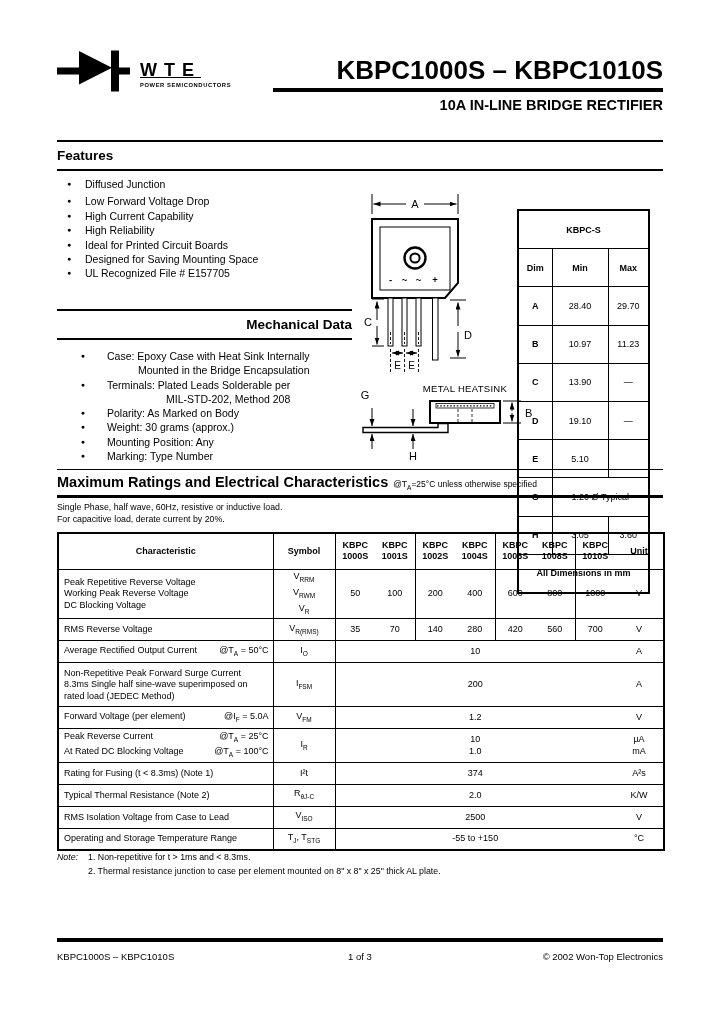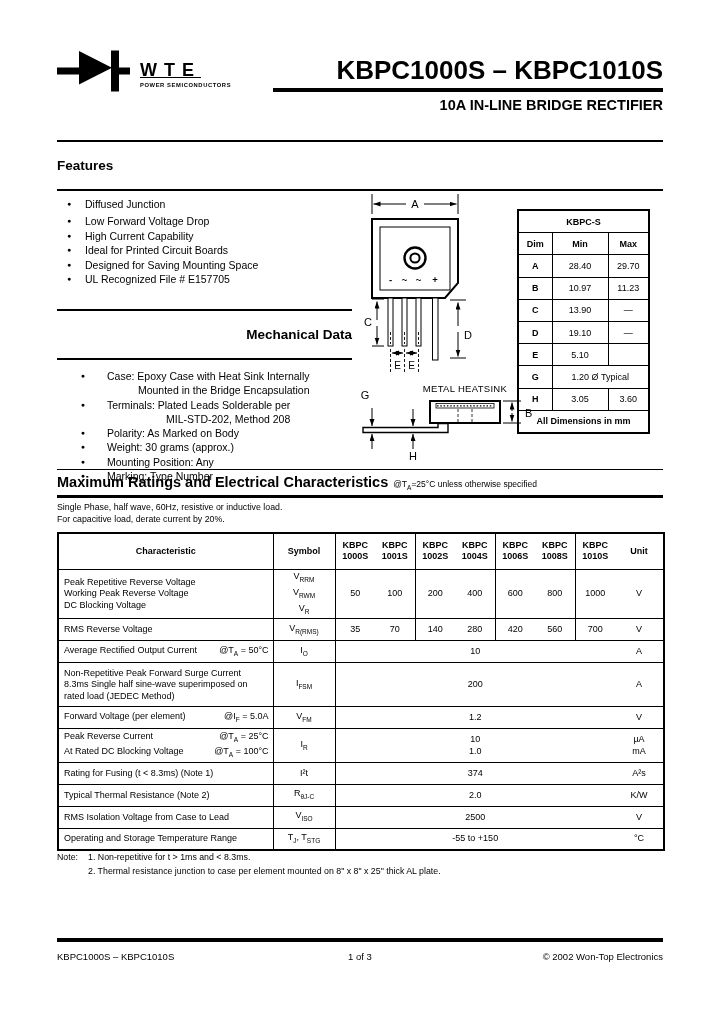--- a/index.html
+++ b/index.html
@@ -10,52 +10,52 @@
   .logo{left:57px;top:50px;display:flex;align-items:flex-start;}
   .logo-text{margin-left:10px;margin-top:11px;}
   .brand{font-size:18px;font-weight:bold;letter-spacing:7px;line-height:18px;text-decoration:underline;}
   .tagline{font-size:5.8px;font-weight:bold;letter-spacing:0.6px;margin-top:3px;}
   .title-block{right:57px;top:55px;width:390px;text-align:right;}
   .doc-title{font-size:26px;font-weight:bold;line-height:30px;white-space:nowrap;}
   .title-rule{height:4px;background:#000;margin-top:3px;}
   .doc-subtitle{font-size:14.5px;font-weight:bold;margin-top:5px;}
   
   .sec-head{border-top:2px solid #000;border-bottom:2px solid #000;
-            font-weight:bold;font-size:13.5px;padding:16px 0;}
+            font-weight:bold;font-size:13.5px;padding:6px 0;}
   
   .blist{margin:0;padding:0;list-style:none;}
   .blist li{display:flex;font-size:10.5px;}
   .bullet{width:18px;margin-left:10px;font-size:7px;line-height:inherit;}
   .feat li{line-height:14.4px;}
   .feat li:first-child{margin-bottom:3px;}
   .mech li{line-height:14.3px;gap:22px;}
   
   table.dims{border-collapse:collapse;width:131px;border:2px solid #000;
              font-size:9px;text-align:center;table-layout:fixed;}
-  table.dims td{border:1px solid #000;height:13.2px;padding:4px 1px;}
+  table.dims td{border:1px solid #000;height:13.2px;padding:12px 1px;}
   .bold{font-weight:bold;}
   
   .mr-head{border-top:1.5px solid #000;border-bottom:3.5px solid #000;padding:3px 0 4px 0;}
   .mr-title{font-weight:bold;font-size:14.5px;}
   .mr-cond{font-size:8.5px;margin-left:5px;}
   .intro{font-size:8.8px;line-height:11.5px;margin:4px 0 0 0;}
   
   table.ratings{border-collapse:collapse;table-layout:fixed;width:606px;margin-top:7px;
                 border:2.5px solid #000;font-size:9px;}
   table.ratings td{border-bottom:1px solid #000;padding:0;vertical-align:middle;line-height:11.5px;}
   table.ratings tr:last-child td{border-bottom:none;}
   .br{border-right:1px solid #000 !important;}
   .c{text-align:center;}
   .char{padding:2px 4px 2px 5px !important;}
   .cl{display:flex;justify-content:space-between;}
   sub{font-size:6.5px;}
   .symline{text-align:center;line-height:12.5px;}
   
   .notes{font-size:8.8px;line-height:13.5px;}
-  .note-label{display:inline-block;width:31px;}
+  .note-label{display:inline-block;width:31px;font-style:italic;}
   .note-indent{margin-left:31px;}
   
   .f-rule{height:3.5px;background:#000;}
   .footrow{display:flex;margin-top:9px;font-size:9.5px;}
   .fl{flex:1;text-align:left;}
   .fc{flex:0 0 auto;}
   .fr{flex:1;text-align:right;}
   svg text{font-family:"Liberation Sans", sans-serif;}
 </style>
 </head>
@@ -89,20 +89,24 @@
           <span class="bullet">●</span>
           <span>Diffused Junction</span>
         </li>
       <li>
           <span class="bullet">●</span>
           <span>Low Forward Voltage Drop</span>
         </li>
       <li>
           <span class="bullet">●</span>
           <span>High Current Capability</span>
+        </li>
+      <li>
+          <span class="bullet">●</span>
+          <span>High Reliability</span>
         </li>
       <li>
           <span class="bullet">●</span>
           <span>Ideal for Printed Circuit Boards</span>
         </li>
       <li>
           <span class="bullet">●</span>
           <span>Designed for Saving Mounting Space</span>
         </li>
       <li>

